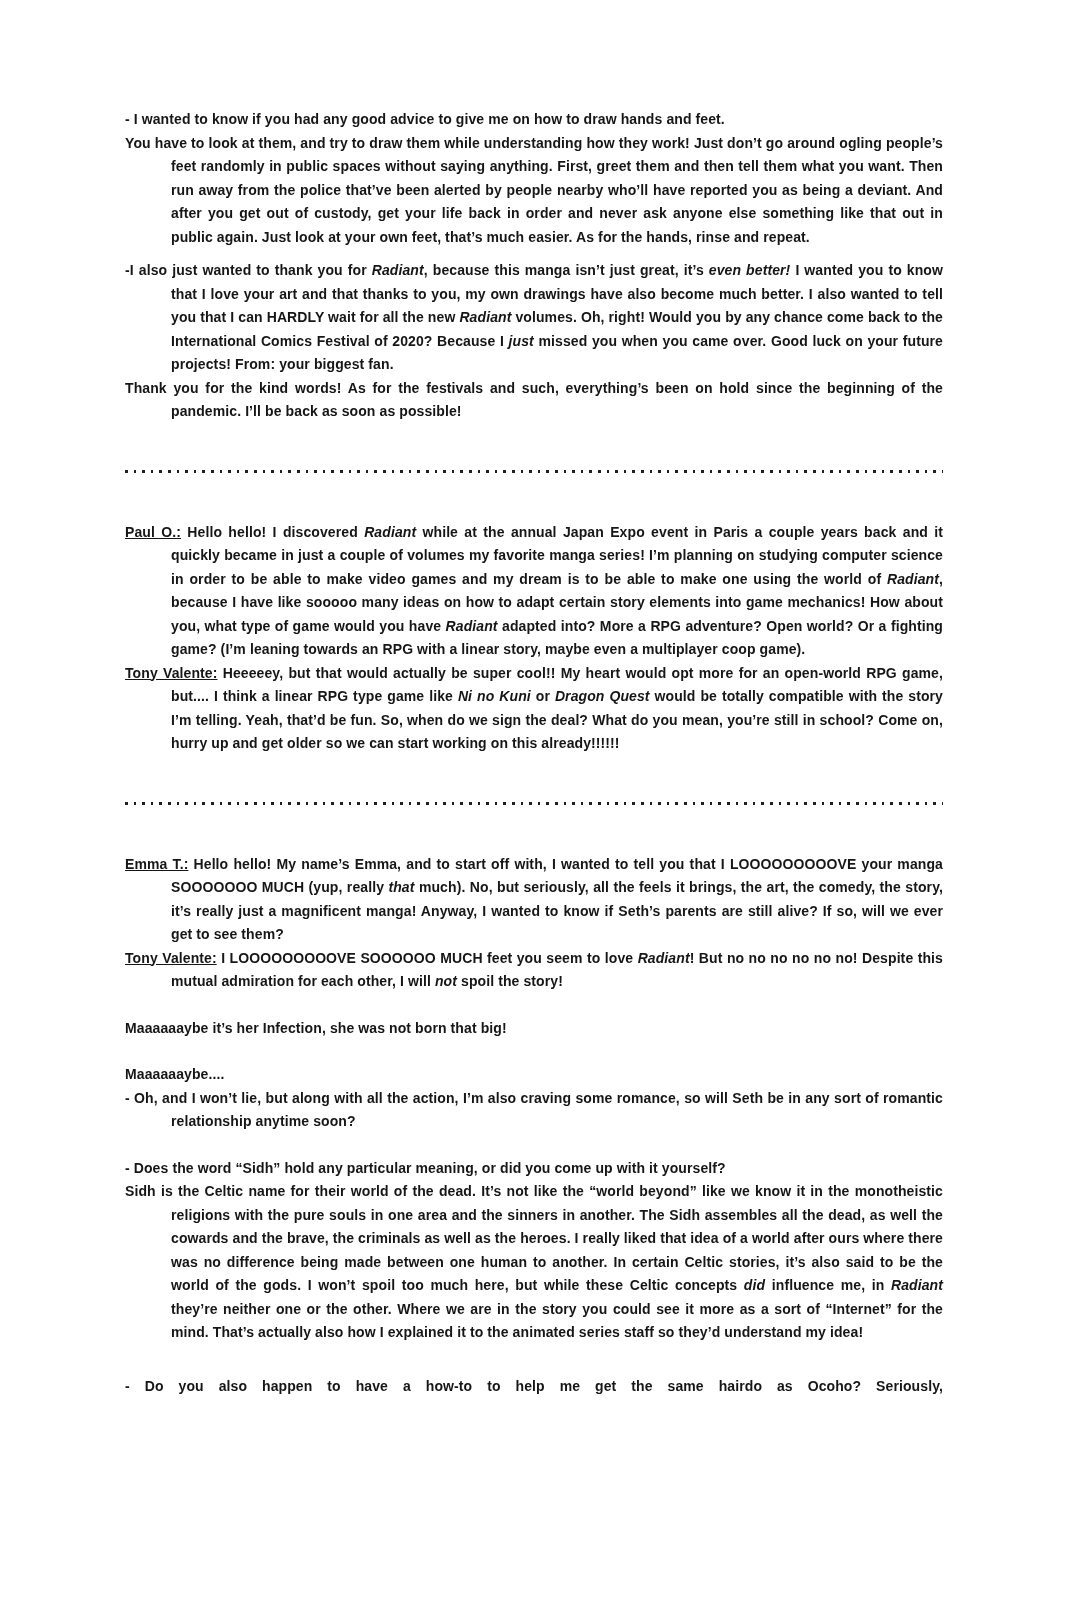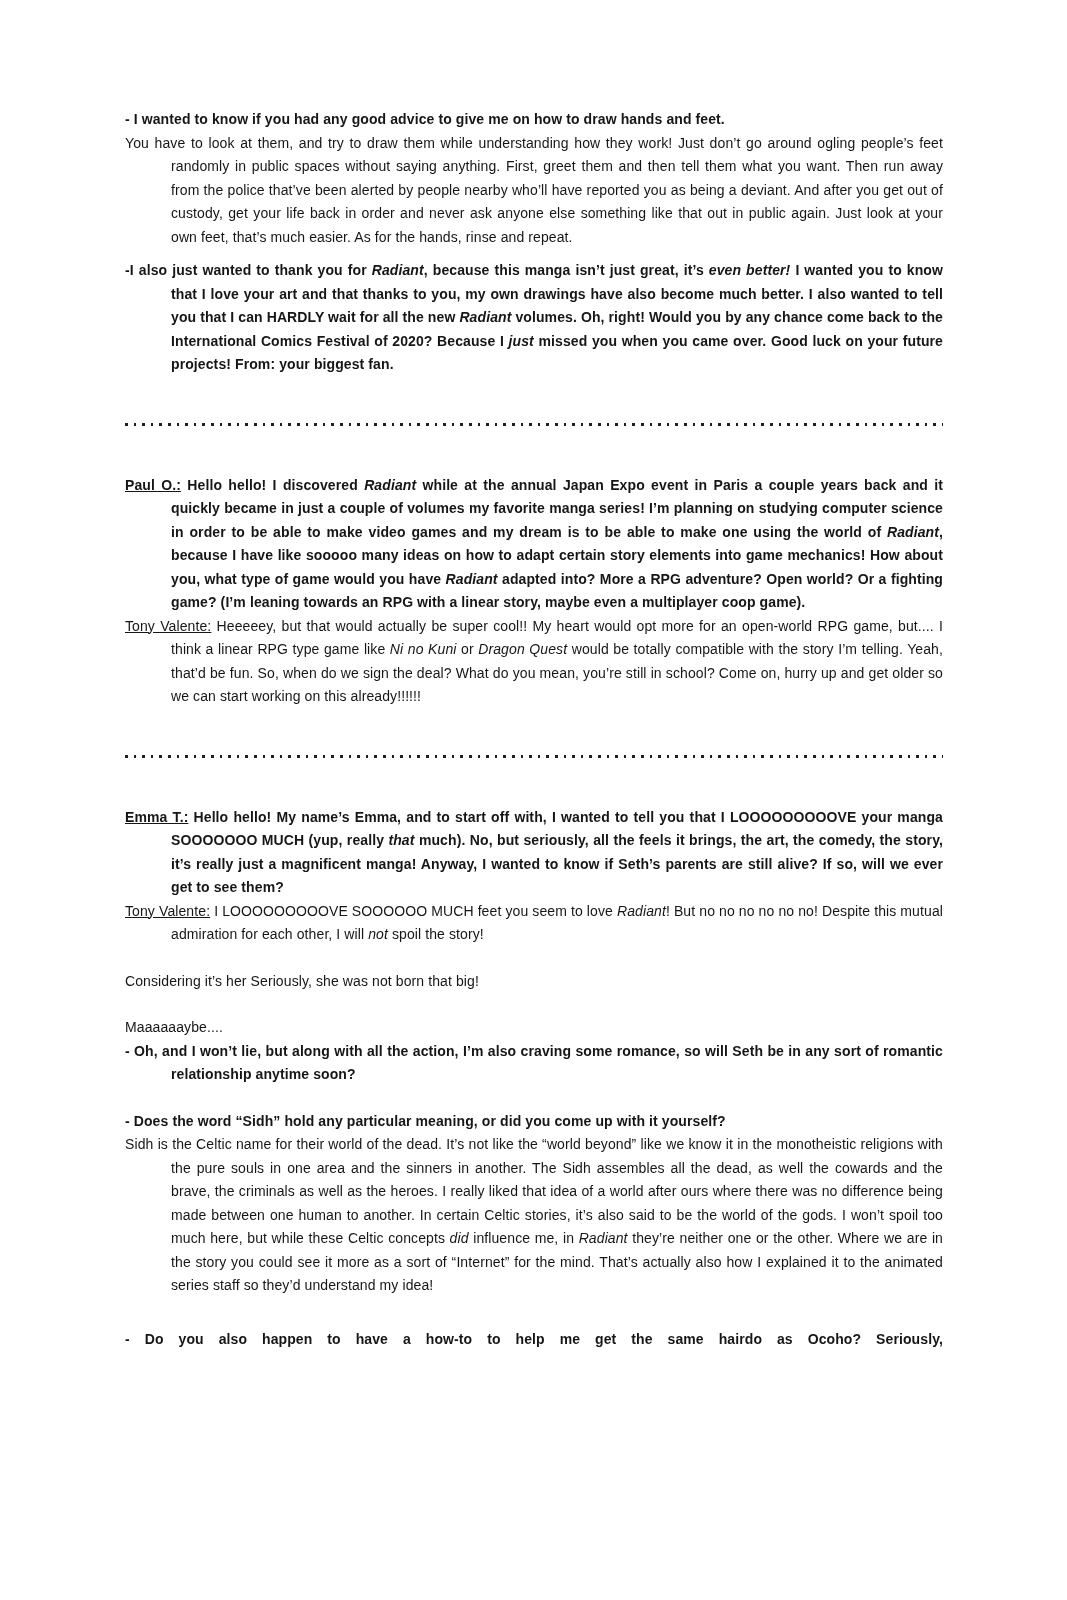--- a/index.html
+++ b/index.html
@@ -22,20 +22,21 @@
     width: 818px;
     font-size: 14px;
     line-height: 23.5px;
   }
   p.block {
     margin: 0;
     padding-left: 46px;
     text-indent: -46px;
     text-align: justify;
     letter-spacing: 0.1px;
+    font-weight: bold;
   }
   p.block.bold { font-weight: bold; }
   p.block.jlast { text-align-last: justify; margin-top: 30px; }
   .it { font-style: italic; }
   .un { text-decoration: underline; }
   .divider {
     height: 3px;
     margin: 46px 0 48px 0;
     background-image: repeating-linear-gradient(90deg, #1f1f1f 0px, #1f1f1f 2.6px, transparent 2.6px, transparent 8.6px);
   }
@@ -43,28 +44,29 @@
   .spacer.sm { height: 10px; }
 </style>
 </head>
 <body>
 
 <div class="doc">
     <p class="block bold"><span>- I wanted to know if you had any good advice to give me on how to draw hands and feet.</span></p>
     <p class="block"><span>You have to look at them, and try to draw them while understanding how they work! Just don’t go around ogling people’s feet randomly in public spaces without saying anything. First, greet them and then tell them what you want. Then run away from the police that’ve been alerted by people nearby who’ll have reported you as being a deviant. And after you get out of custody, get your life back in order and never ask anyone else something like that out in public again. Just look at your own feet, that’s much easier. As for the hands, rinse and repeat.</span></p>
     <div class="spacer sm"></div>
     <p class="block bold"><span>-I also just wanted to thank you for </span><span class="it">Radiant</span><span>, because this manga isn’t just great, it’s </span><span class="it">even better!</span><span> I wanted you to know that I love your art and that thanks to you, my own drawings have also become much better. I also wanted to tell you that I can HARDLY  wait for all the new </span><span class="it">Radiant</span><span> volumes. Oh, right! Would you by any chance come back to the International Comics Festival of 2020? Because I </span><span class="it">just</span><span> missed you when you came over. Good luck on your future projects! From: your biggest fan.</span></p>
+    <p class="block"><span>Thank you for the kind words! As for the festivals and such, everything’s been on hold since the beginning of the pandemic. I’ll be back as soon as possible!</span></p>
     <div class="divider"></div>
     <p class="block bold"><span class="un">Paul O.:</span><span> Hello hello! I discovered </span><span class="it">Radiant</span><span> while at the annual Japan Expo event in Paris a couple years back and it quickly became in just a couple of volumes my favorite manga series! I’m planning on studying computer science in order to be able to make video games and my dream is to be able to make one using the world of </span><span class="it">Radiant</span><span>, because I have like sooooo many ideas on how to adapt certain story elements into game mechanics! How about you, what type of game would you have </span><span class="it">Radiant</span><span> adapted into? More a RPG adventure? Open world? Or a fighting game? (I’m leaning towards an RPG with a linear story, maybe even a multiplayer coop game).</span></p>
     <p class="block"><span class="un">Tony Valente:</span><span> Heeeeey, but that would actually be super cool!! My heart would opt more for an open-world RPG game, but.... I think a linear RPG type game like </span><span class="it">Ni no Kuni</span><span> or </span><span class="it">Dragon Quest</span><span> would be totally compatible with the story I’m telling. Yeah, that’d be fun. So, when do we sign the deal? What do you mean, you’re still in school? Come on, hurry up and get older so we can start working on this already!!!!!!</span></p>
     <div class="divider"></div>
     <p class="block bold"><span class="un">Emma T.:</span><span> Hello hello! My name’s Emma, and to start off with, I wanted to tell you that I LOOOOOOOOOVE your manga SOOOOOOO MUCH (yup, really </span><span class="it">that</span><span> much). No, but seriously, all the feels it brings, the art, the comedy, the story, it’s really just a magnificent manga! Anyway, I wanted to know if Seth’s parents are still alive? If so, will we ever get to see them?</span></p>
     <p class="block"><span class="un">Tony Valente:</span><span> I LOOOOOOOOOVE SOOOOOO MUCH feet you seem to love </span><span class="it">Radiant</span><span>! But no no no no no no! Despite this mutual admiration for each other, I will </span><span class="it">not</span><span> spoil the story!</span></p>
     <div class="spacer"></div>
-    <p class="block"><span>Considering it’s her Seriously, she was not born that big!</span></p>
+    <p class="block"><span>Maaaaaaybe it’s her Infection, she was not born that big!</span></p>
     <div class="spacer"></div>
     <p class="block"><span>Maaaaaaybe....</span></p>
     <p class="block bold"><span>- Oh, and I won’t lie, but along with all the action, I’m also craving some romance, so will Seth be in any sort of romantic relationship anytime soon?</span></p>
     <div class="spacer"></div>
     <p class="block bold"><span>- Does the word “Sidh” hold any particular meaning, or did you come up with it yourself?</span></p>
     <p class="block"><span>Sidh is the Celtic name for their world of the dead. It’s not like the “world beyond” like we know it in the monotheistic religions with the pure souls in one area and the sinners in another. The Sidh assembles all the dead, as well the cowards and the brave, the criminals as well as the heroes. I really liked that idea of a world after ours where there was no difference being made between one human to another. In certain Celtic stories, it’s also said to be the world of the gods. I won’t spoil too much here, but while these Celtic concepts </span><span class="it">did</span><span> influence me, in </span><span class="it">Radiant</span><span> they’re neither one or the other. Where we are in the story you could see it more as a sort of “Internet” for the mind. That’s actually also how I explained it to the animated series staff so they’d understand my idea!</span></p>
     <p class="block bold jlast"><span>- Do you also happen to have a how-to to help me get the same hairdo as Ocoho? Seriously,</span></p>
   </div>
 
 </body></html>

